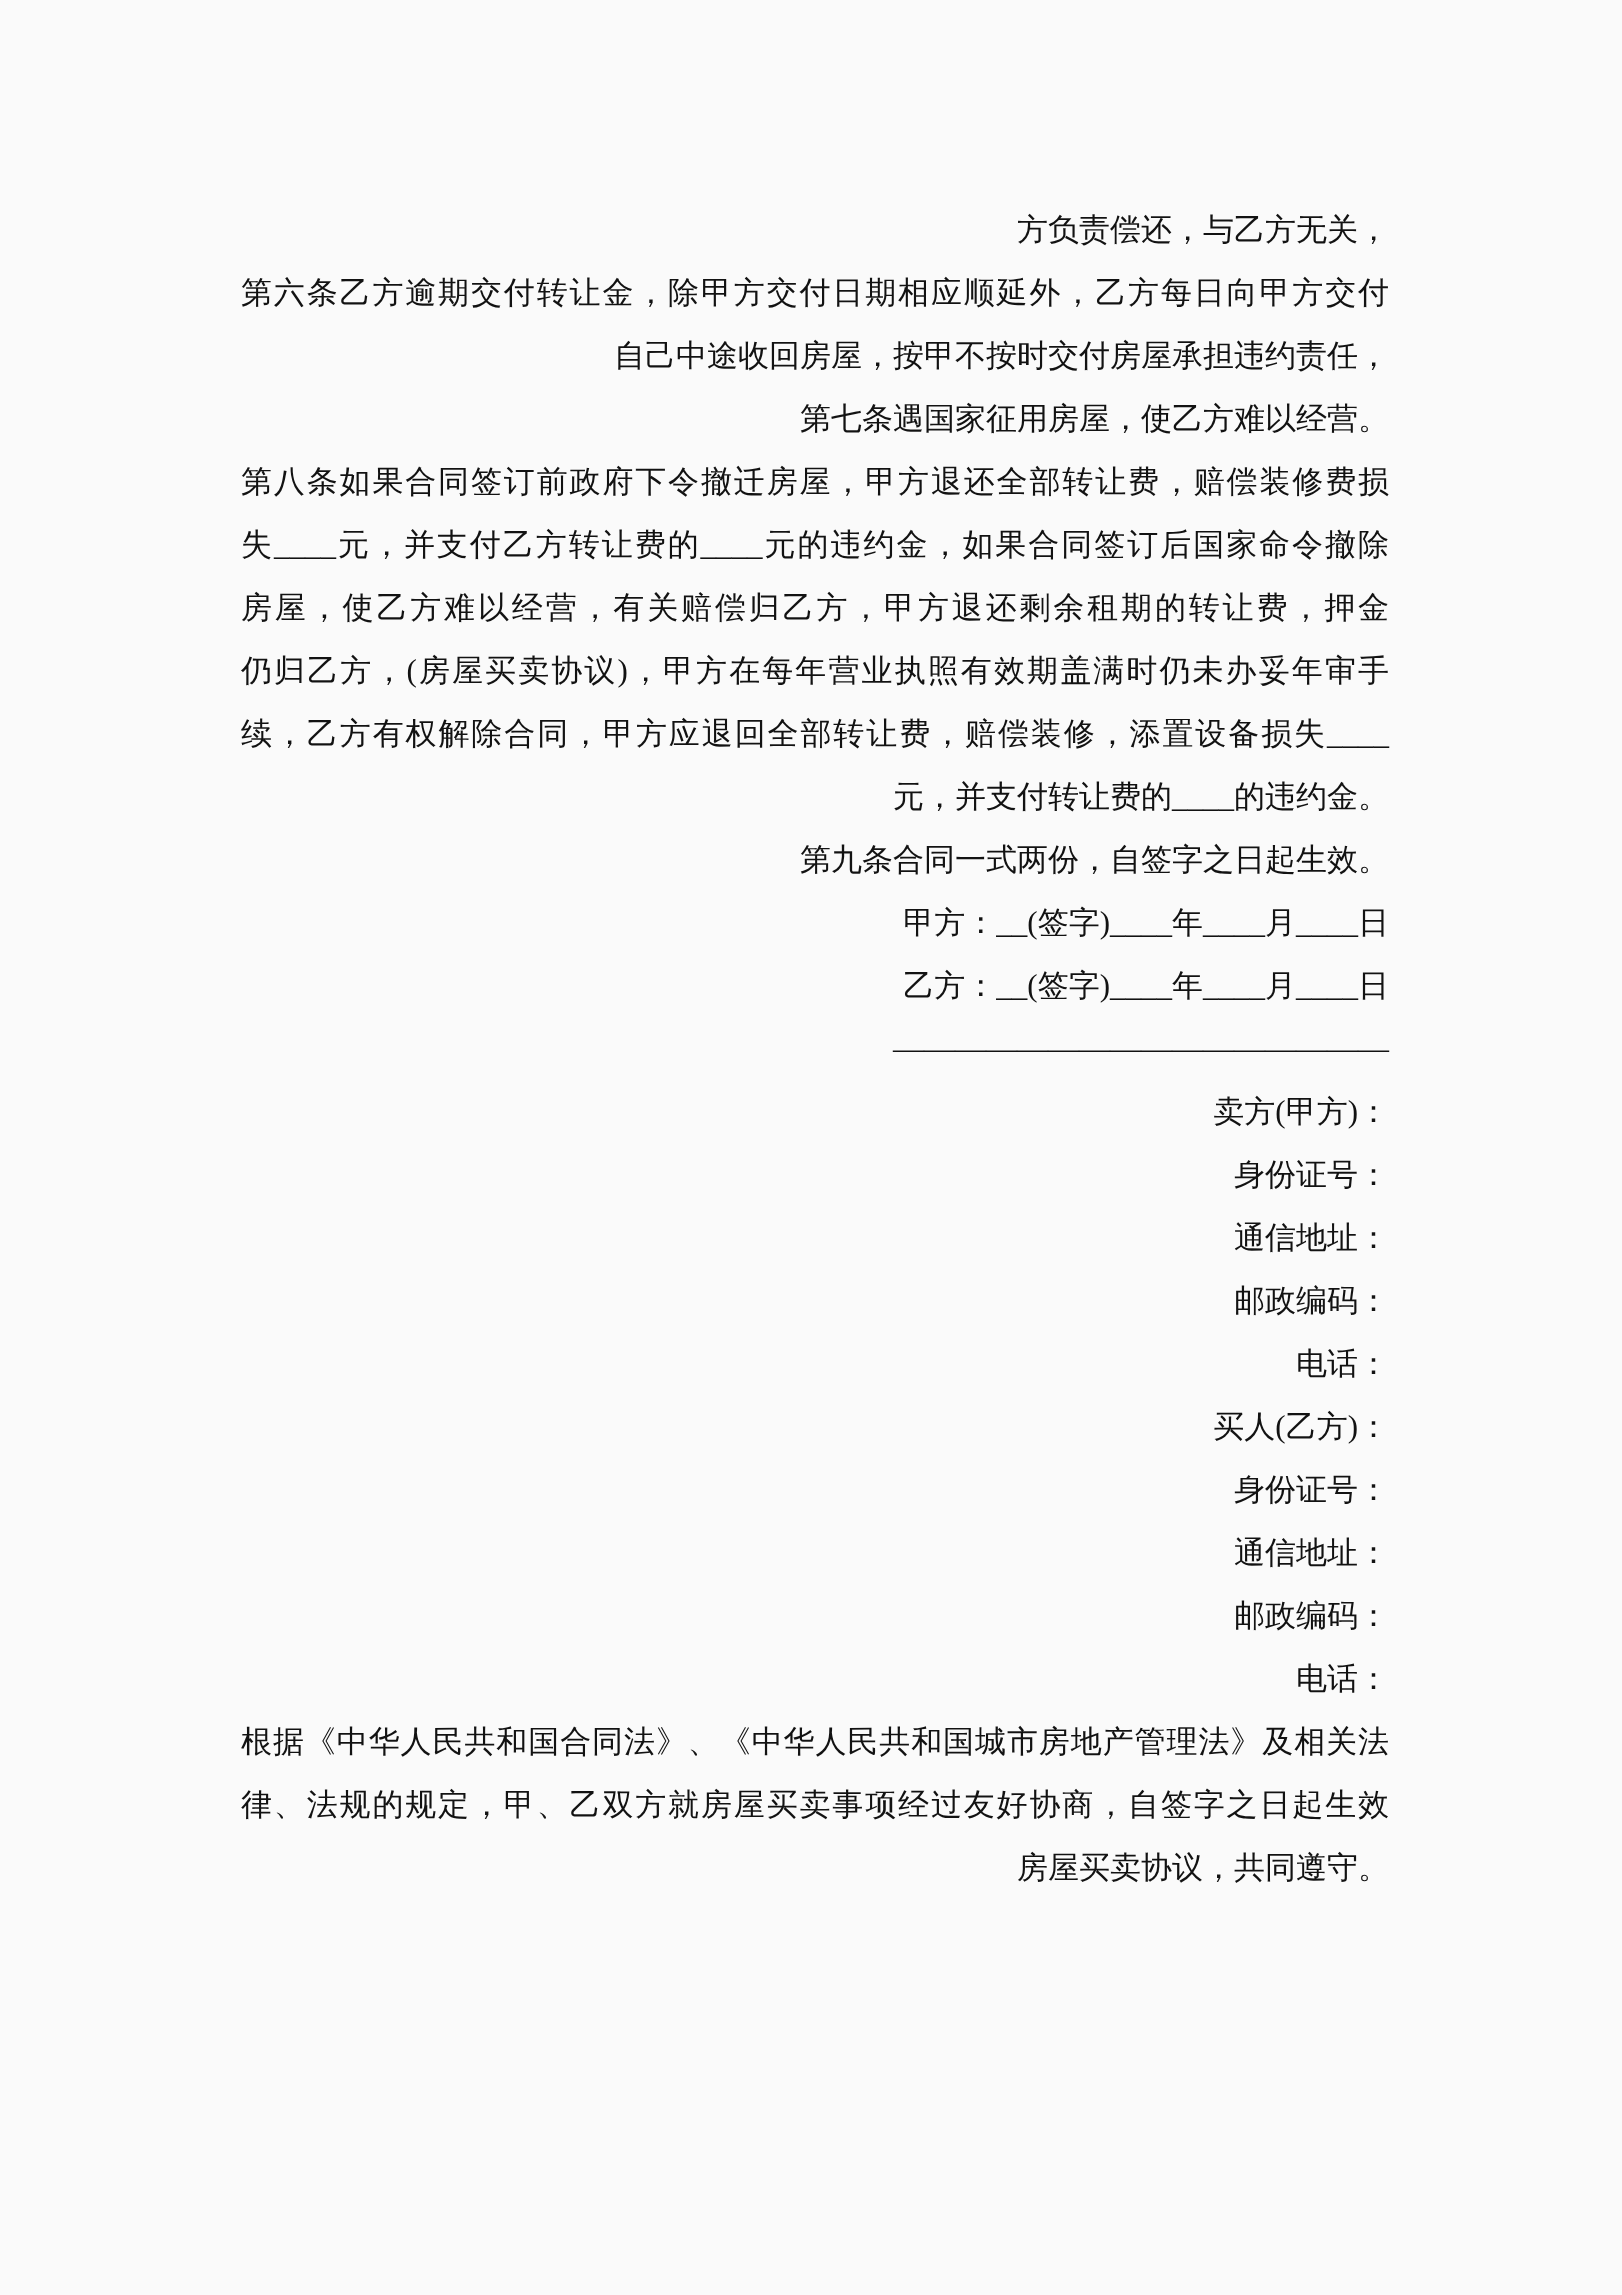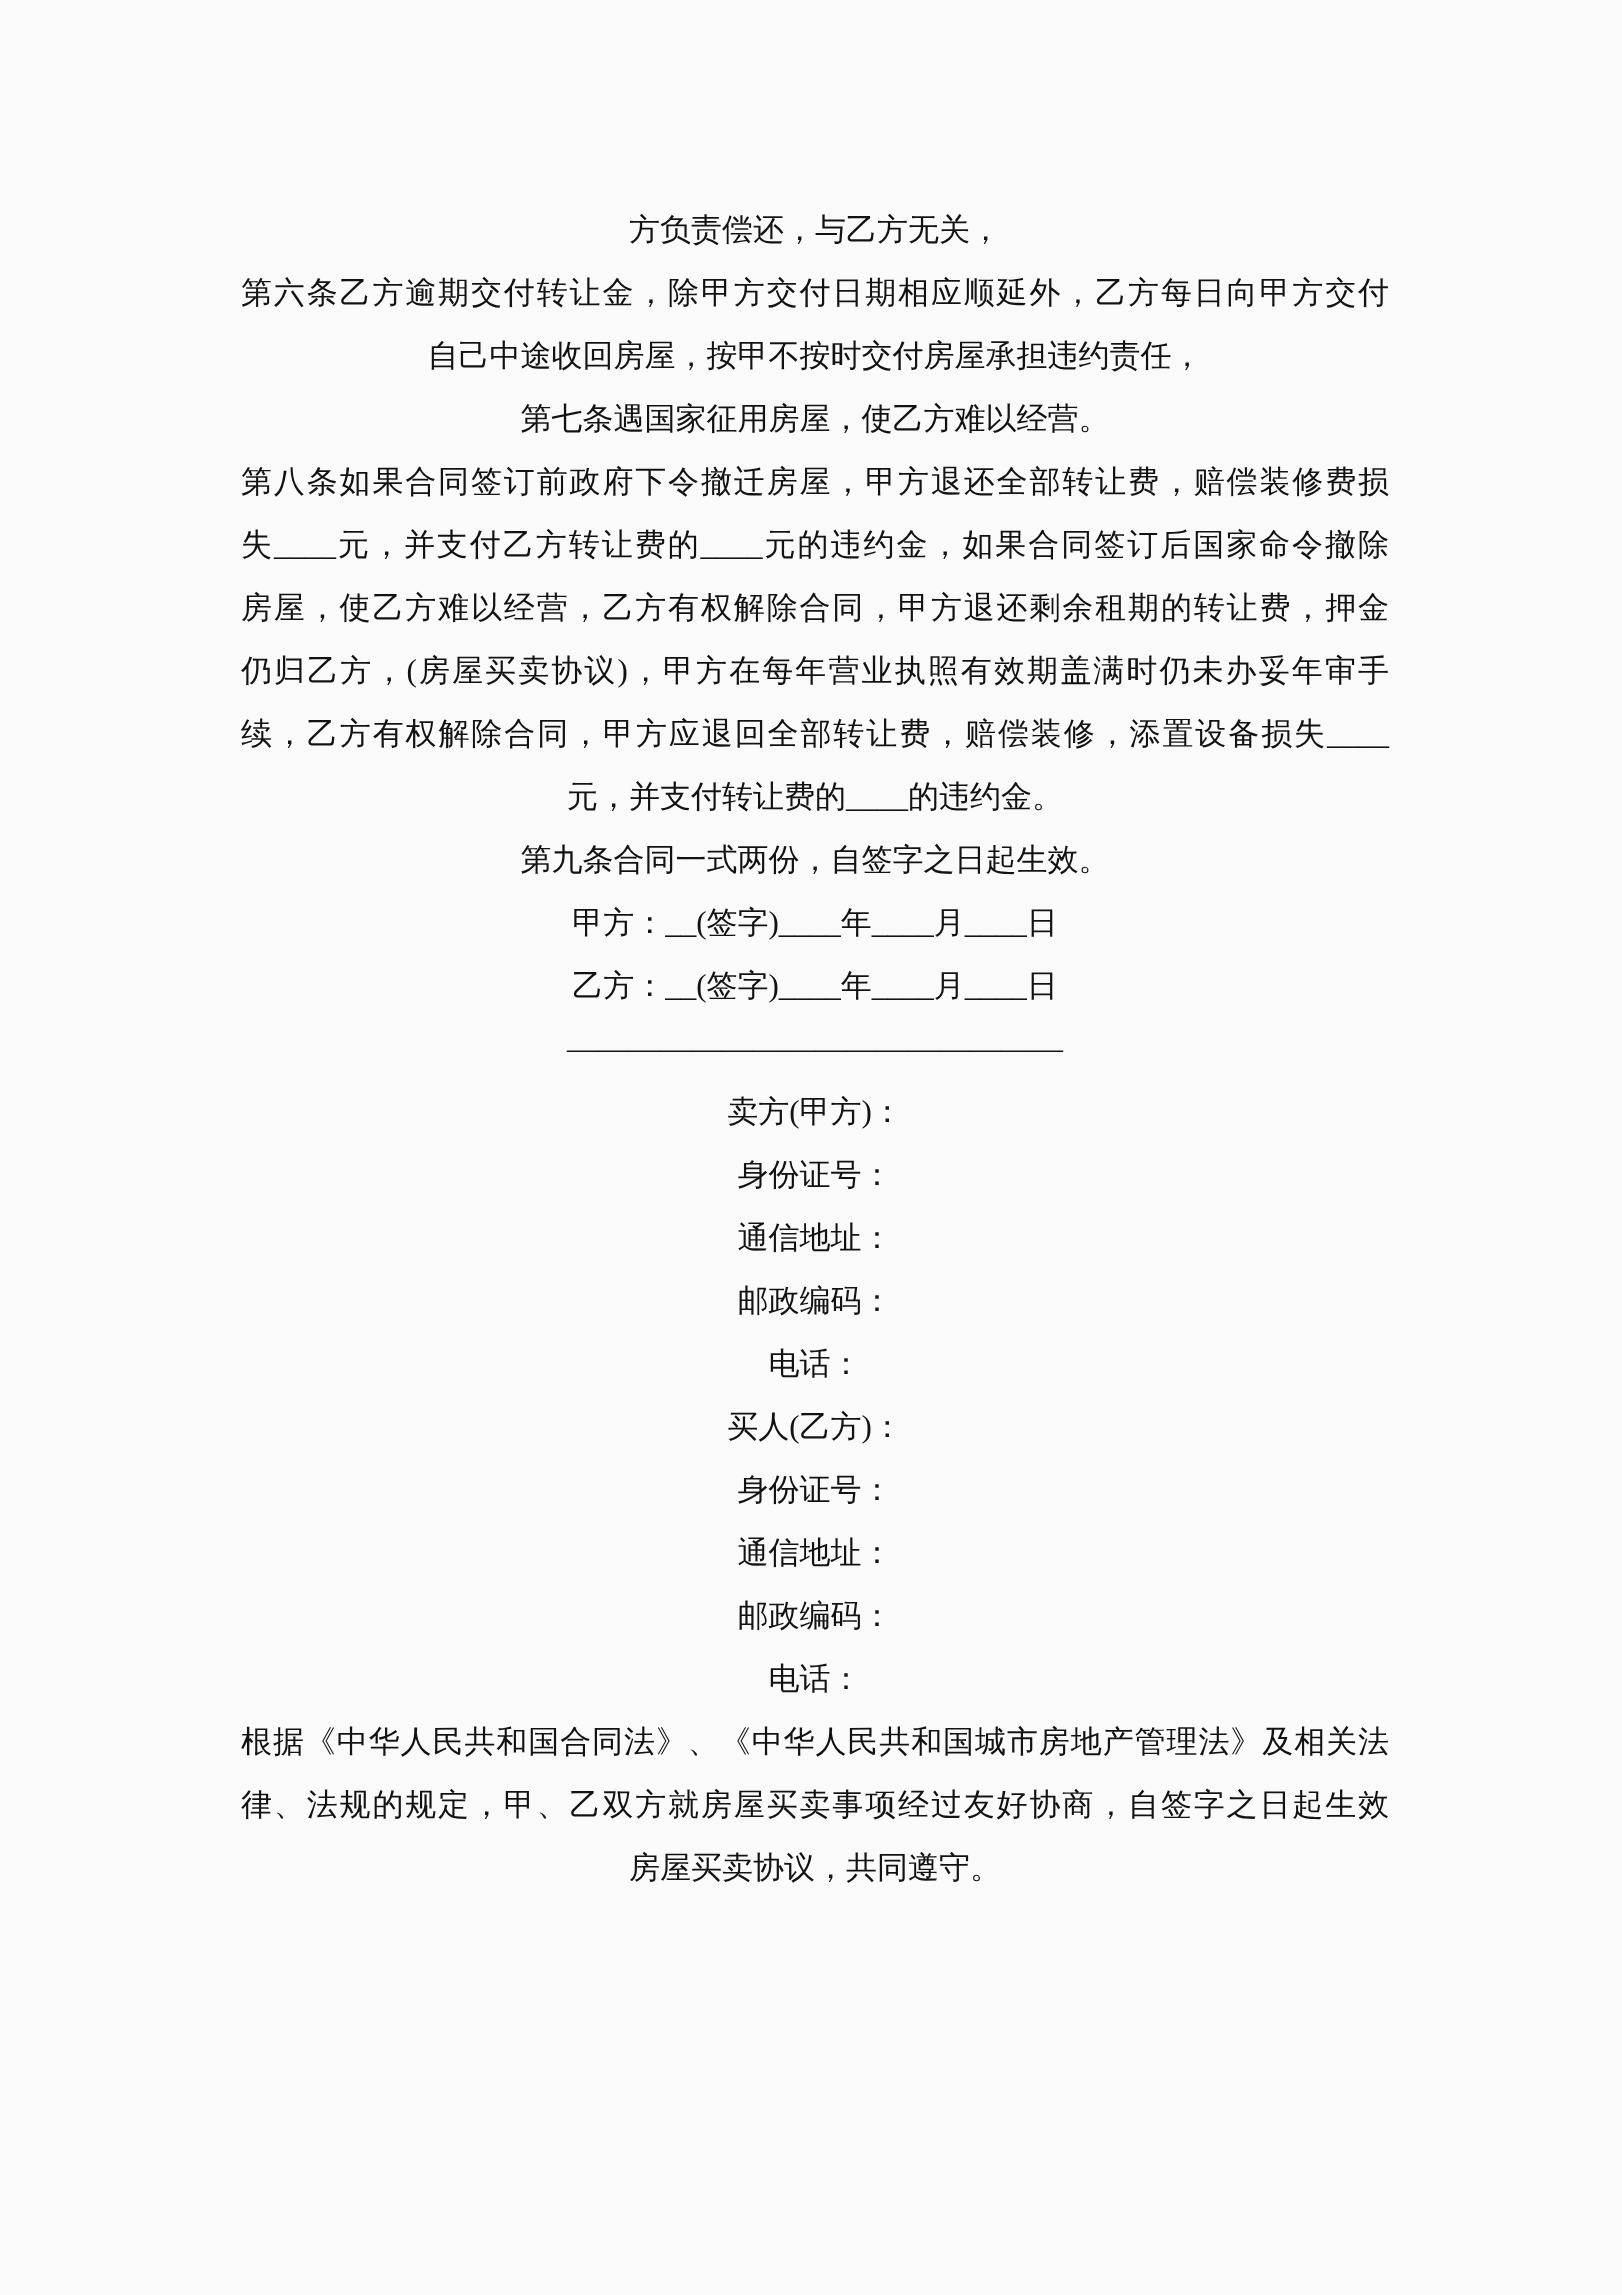--- a/index.html
+++ b/index.html
@@ -21,41 +21,41 @@
     left: 241px;
     top: 198px;
     width: 1148px;
   }
   .line {
     height: 63px;
     line-height: 63px;
     font-size: 31px;
     letter-spacing: 0px;
     white-space: nowrap;
-    text-align: center;
+    text-align: right;
   }
   .line.just {
     white-space: normal;
     text-align: justify;
     text-align-last: justify;
   }
 </style>
 </head>
 <body>
 
 <div class="page">
   <div class="textblock">
 
   <div class="line">方负责偿还，与乙方无关，</div>
       <div class="line just">第六条乙方逾期交付转让金，除甲方交付日期相应顺延外，乙方每日向甲方交付</div>
       <div class="line">自己中途收回房屋，按甲不按时交付房屋承担违约责任，</div>
       <div class="line">第七条遇国家征用房屋，使乙方难以经营。</div>
       <div class="line just">第八条如果合同签订前政府下令撤迁房屋，甲方退还全部转让费，赔偿装修费损</div>
       <div class="line just">失____元，并支付乙方转让费的____元的违约金，如果合同签订后国家命令撤除</div>
-      <div class="line just">房屋，使乙方难以经营，乙方有权解除合同，甲方退还剩余租期的转让费，押金</div>
+      <div class="line just">房屋，使乙方难以经营，有关赔偿归乙方，甲方退还剩余租期的转让费，押金</div>
       <div class="line just">仍归乙方，(房屋买卖协议)，甲方在每年营业执照有效期盖满时仍未办妥年审手</div>
       <div class="line just">续，乙方有权解除合同，甲方应退回全部转让费，赔偿装修，添置设备损失____</div>
       <div class="line">元，并支付转让费的____的违约金。</div>
       <div class="line">第九条合同一式两份，自签字之日起生效。</div>
       <div class="line">甲方：__(签字)____年____月____日</div>
       <div class="line">乙方：__(签字)____年____月____日</div>
       <div class="line">————————————————</div>
       <div class="line">卖方(甲方)：</div>
       <div class="line">身份证号：</div>
       <div class="line">通信地址：</div>

